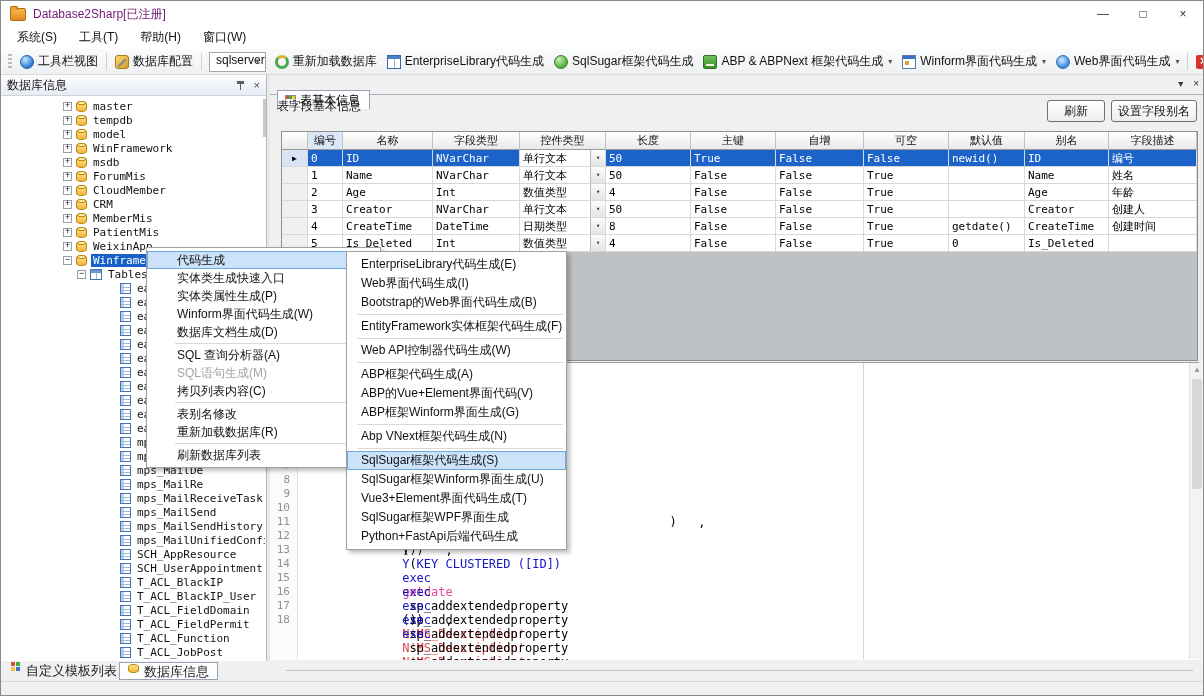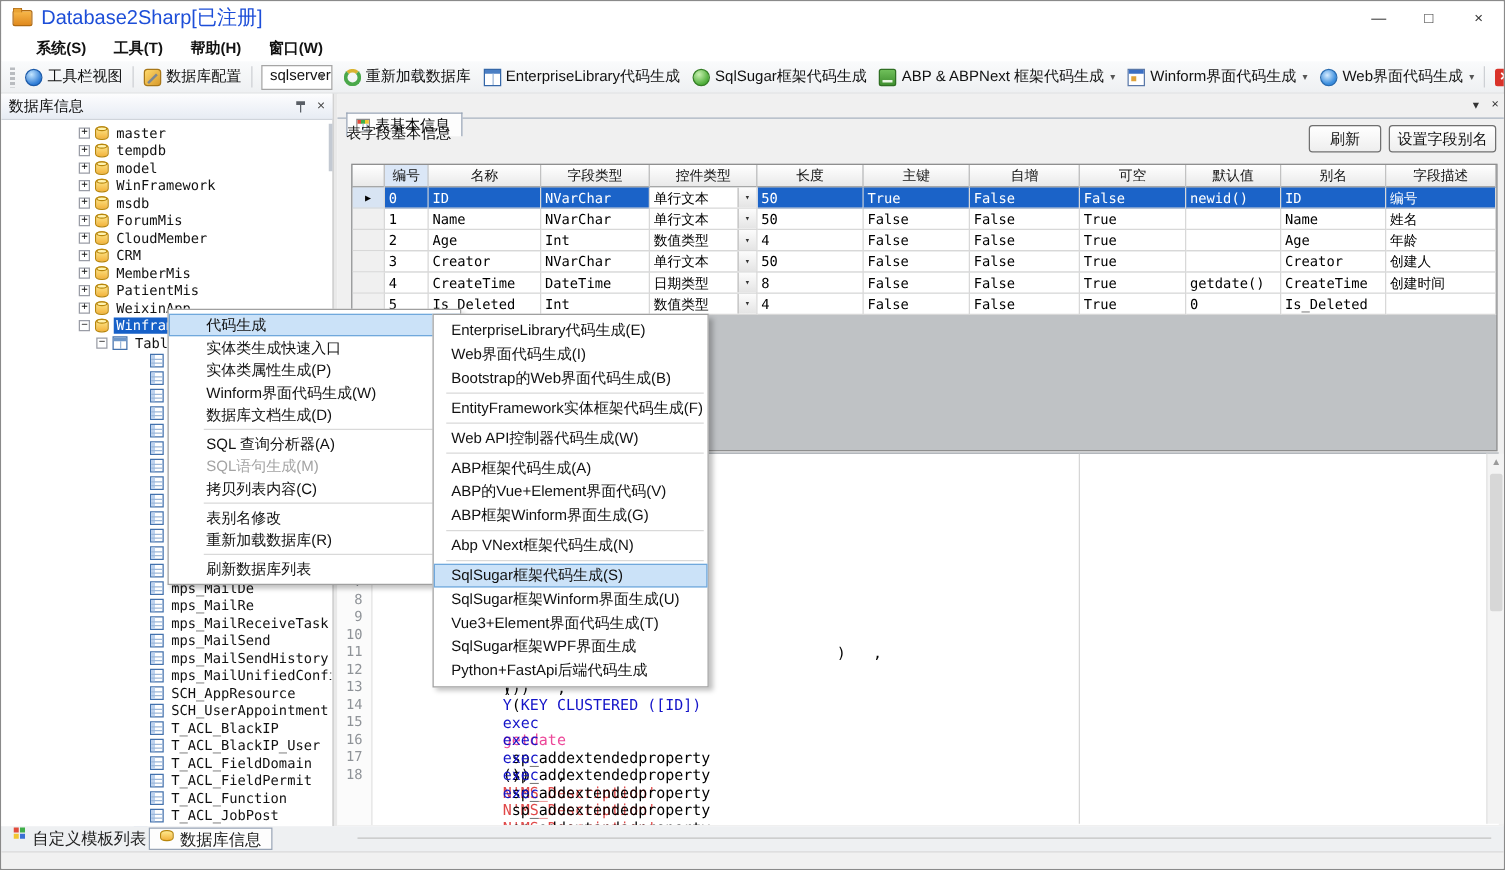--- a/index.html
+++ b/index.html
@@ -1,25 +1,25 @@
 <!DOCTYPE html>
 <html><head>
 <meta charset="utf-8">
 <style>
   html,body{margin:0;padding:0;background:#d4d4d4;}
   .win{position:relative;width:1204px;height:696px;background:#ffffff;font-family:"Liberation Sans",sans-serif;overflow:hidden;border:1px solid #8a8a8a;box-sizing:border-box;}
   
   .titlebar{position:absolute;left:0;top:0;width:100%;height:26px;background:#fff;display:flex;align-items:center;}
   .i-app{width:14px;height:11px;margin-left:9px;background:linear-gradient(#f7b84a,#e08a1e);border:1px solid #b06a10;border-radius:2px;position:relative;flex:none;}
   .i-app::before{content:"";position:absolute;left:-1px;top:-3px;width:6px;height:3px;background:#e9a335;border:1px solid #b06a10;border-bottom:none;border-radius:2px 2px 0 0;}
-  .title-text{margin-left:7px;font-size:16px;color:#1d4ed8;}
+  .title-text{margin-left:7px;font-size:12px;color:#701a75;}
   .wbtns{margin-left:auto;display:flex;height:26px;}
   .wbtn{width:40px;text-align:center;line-height:26px;font-size:12px;color:#333;}
   
-  .menubar{position:absolute;left:0;top:26px;width:100%;height:22px;background:#fff;display:flex;align-items:center;padding-left:20px;box-sizing:border-box;font-weight:bold;}
+  .menubar{position:absolute;left:0;top:26px;width:100%;height:22px;background:#fff;display:flex;align-items:flex-end;padding-left:8px;box-sizing:border-box;}
   .mitem{font-size:12px;color:#111;padding:3px 14px 3px 8px;}
   
   .toolbar{position:absolute;left:0;top:48px;width:100%;height:26px;background:linear-gradient(#fafbfc,#eef0f2);border-bottom:1px solid #d8dadc;display:flex;align-items:center;padding-left:4px;box-sizing:border-box;font-size:12px;color:#111;}
   .grip{width:4px;height:16px;margin:0 3px;background:repeating-linear-gradient(#b9bcc0 0 2px,transparent 2px 4px);flex:none;}
   .titem{display:flex;align-items:center;gap:4px;padding:0 5px;white-space:nowrap;}
   .tsep{width:1px;height:17px;background:#cdd0d4;margin:0 3px;flex:none;}
   .darr{font-size:8px;color:#555;margin-left:1px;}
   .ic{width:14px;height:14px;display:inline-block;position:relative;flex:none;box-sizing:border-box;}
   .i-globe{border-radius:50%;background:radial-gradient(circle at 35% 30%,#c4e6ff,#2e7cd6 70%);border:1px solid #1c5aa8;}
   .i-cfg{background:linear-gradient(135deg,#ffd86b,#d89b2c);border:1px solid #a87718;border-radius:3px;}
@@ -113,21 +113,21 @@
   .btab1{left:2px;}
   .btab2{left:118px;background:#fdfdfd;border:1px solid #98a4b5;box-sizing:border-box;}
   .i-tpl{width:10px;height:10px;position:relative;flex:none;}
   .i-tpl::before{content:"";position:absolute;width:4px;height:4px;background:#e24b3b;box-shadow:5px 0 0 #3fae49,0 5px 0 #f2c531,5px 5px 0 #3b6fd4;}
   .i-db-s{width:11px;height:11px;position:relative;flex:none;}
   .i-db-s::before{content:"";position:absolute;left:0;top:1px;width:11px;height:9px;background:linear-gradient(#ffe98c,#f2b33d);border:1px solid #b8860b;border-radius:5px/3px;box-sizing:border-box;}
   .bt-line{position:absolute;left:285px;right:10px;top:9px;border-top:1px solid #c2c2c2;}
   .statusbar{position:absolute;left:0;top:680px;width:100%;height:16px;background:#f1f1f1;border-top:1px solid #d9d9d9;box-sizing:border-box;}
   
   .popup{position:absolute;background:#ffffff;border:1px solid #a0a0a0;box-shadow:3px 3px 4px rgba(0,0,0,.25);z-index:60;padding:3px 0;box-sizing:border-box;}
-  .cmenu{left:133px;top:246px;width:235px;}
+  .cmenu{left:145px;top:246px;width:235px;}
   .smenu{left:345px;top:250px;width:221px;z-index:61;}
   .mi{position:relative;height:18px;line-height:18px;font-size:12px;color:#111;padding-left:30px;padding-right:16px;white-space:nowrap;overflow:hidden;}
   .smenu .mi{height:19px;line-height:19px;padding-left:14px;}
   .mi.hl{background:#cbe2f8;outline:1px solid #70a8dc;outline-offset:-1px;}
   .mi.dis{color:#a3a3a3;}
   .mi.arrow::after{content:"▶";position:absolute;right:7px;top:0;font-size:7px;color:#444;}
   .mi.dis.arrow::after{color:#b5b5b5;}
   .mi.sep{height:5px;padding:0;}
   .mi.sep::after{content:"";position:absolute;left:28px;right:3px;top:2px;border-top:1px solid #d9d9d9;}
   .smenu .mi.sep::after{left:10px;}

